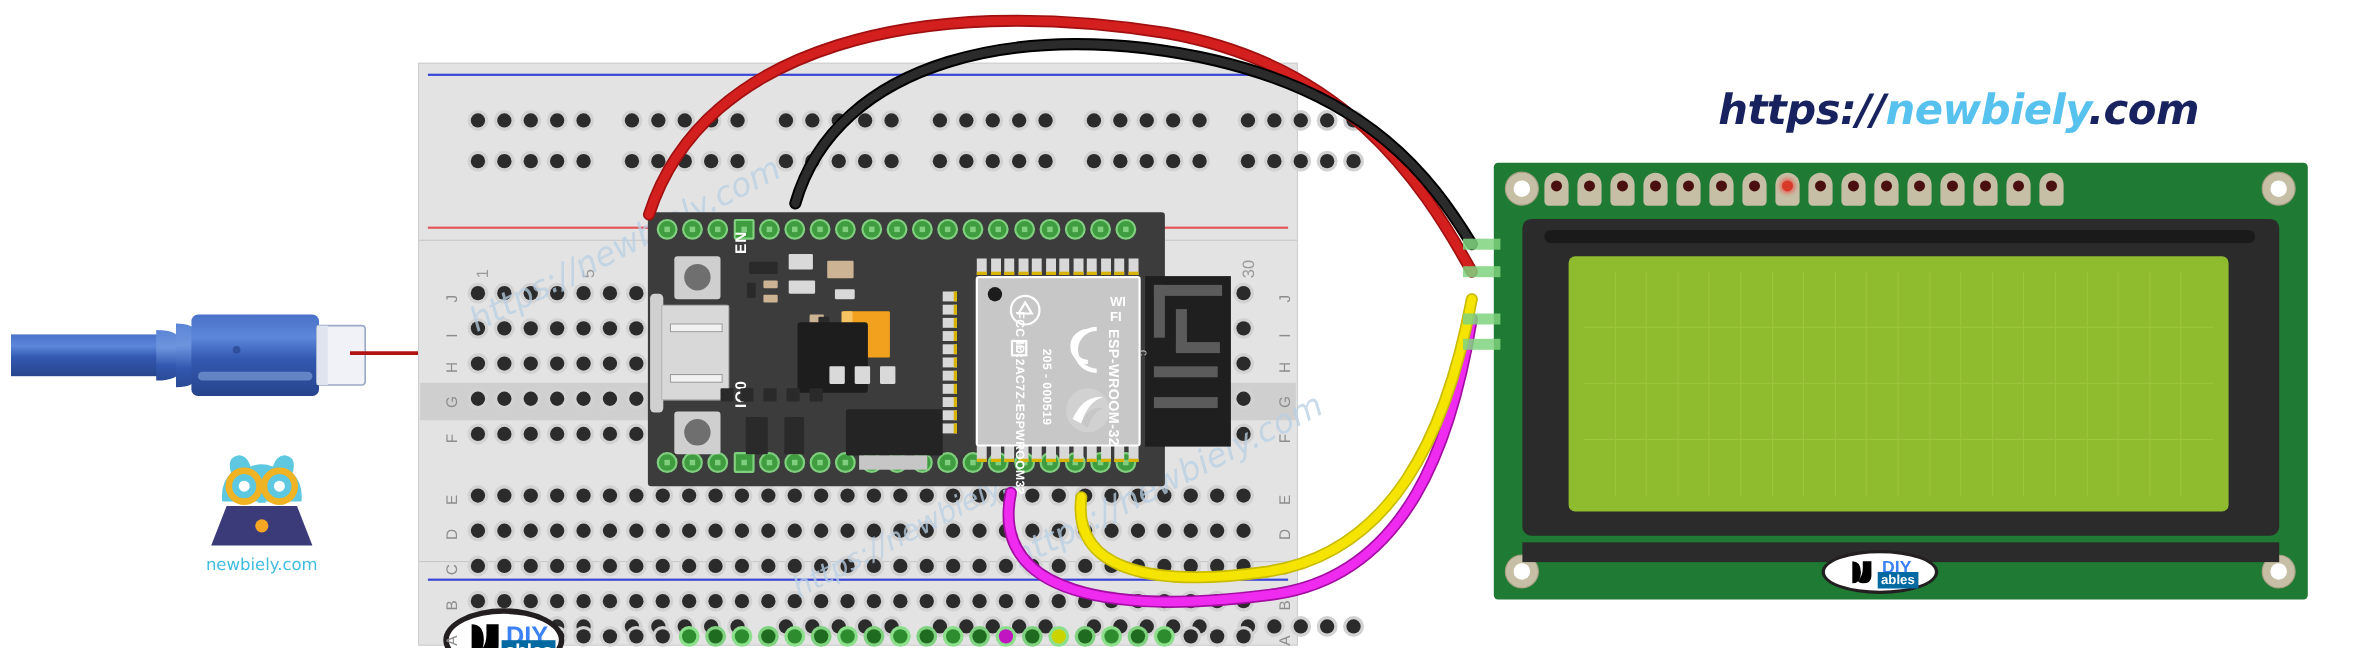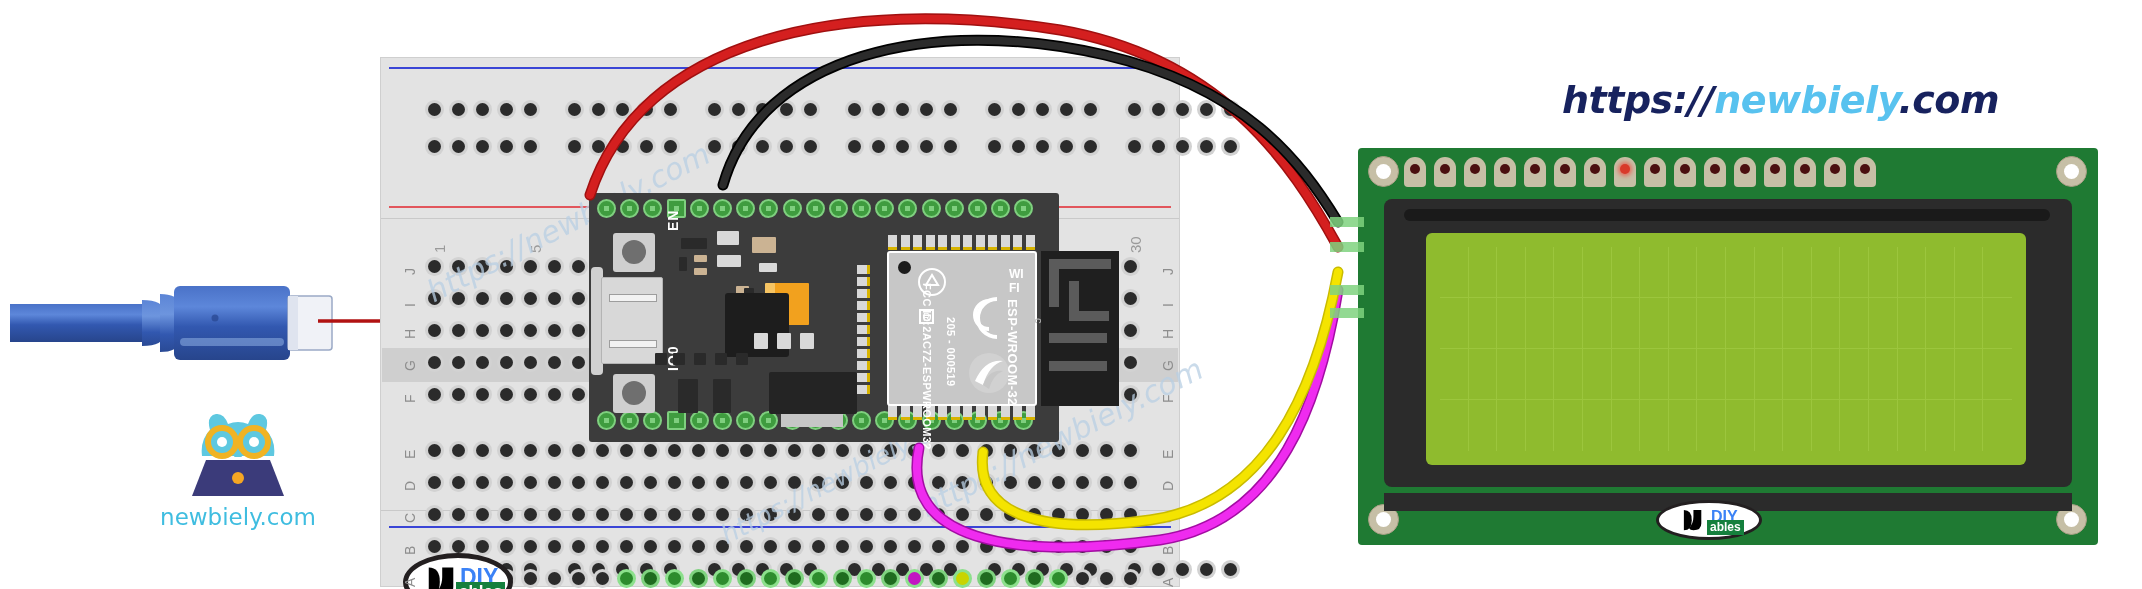--- a/index.html
+++ b/index.html
@@ -23,21 +23,21 @@
   
   #usb-cable { position:absolute; left:10px; top:278px; width:330px; height:90px; }
 
   
   #flow-arrow { position:absolute; left:318px; top:311px; width:90px; height:20px; }
 
   
   #brand-logo { position:absolute; left:148px; top:412px; width:180px; height:128px; }
   #brand-logo .logo-text {
     position:absolute; left:0; top:92px; width:180px; text-align:center;
-    font-size:23px; color:#3fbde0; font-family:"DejaVu Sans", sans-serif;
+    font-size:15px; color:#3fbde0; font-family:"DejaVu Sans", sans-serif;
   }
 
   
   #site-url {
     position:absolute; left:1562px; top:78px;
     font-size:38px; font-style:italic; font-weight:bold;
     font-family:"DejaVu Sans", sans-serif;
     letter-spacing:-.5px; white-space:nowrap;
   }
   #site-url .proto { color:#17225e; }
@@ -107,21 +107,21 @@
     background:#ffffff; position:relative;
   }
   .diy-d { position:absolute; left:19%; top:17%; width:32%; height:66%; }
   .diy-word {
     position:absolute; left:52%; top:17%;
     font-size:23px; font-weight:bold; color:#3b82f6;
     font-family:"Liberation Sans", sans-serif; line-height:1;
   }
   .diy-sub {
     position:absolute; left:48%; top:50%;
-    font-size:17px; font-weight:bold; color:#ffffff; background:#15803d;
+    font-size:17px; font-weight:bold; color:#ffffff; background:#0369a1;
     padding:1px 3px; font-family:"Liberation Sans", sans-serif; line-height:1.1;
   }
 
   
   #esp32 {
     position:absolute; left:589px; top:193px; width:470px; height:249px;
     background:#3c3c3c; border-radius:3px;
   }
   .esp-pin-row { position:absolute; display:flex; }
   .esp-pin {

